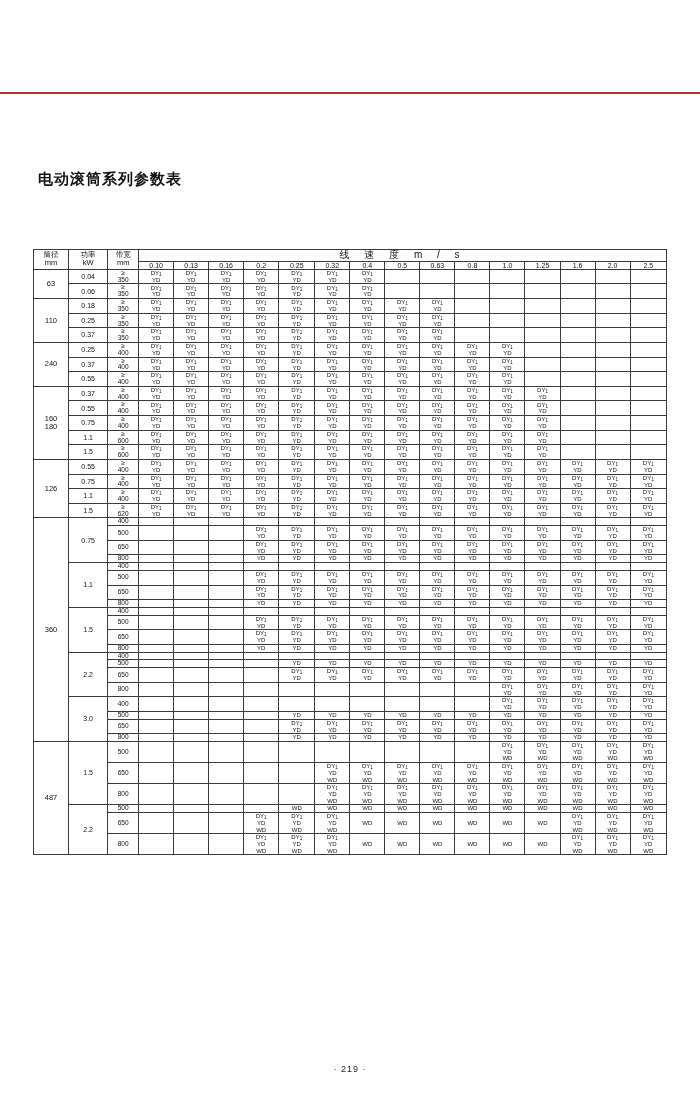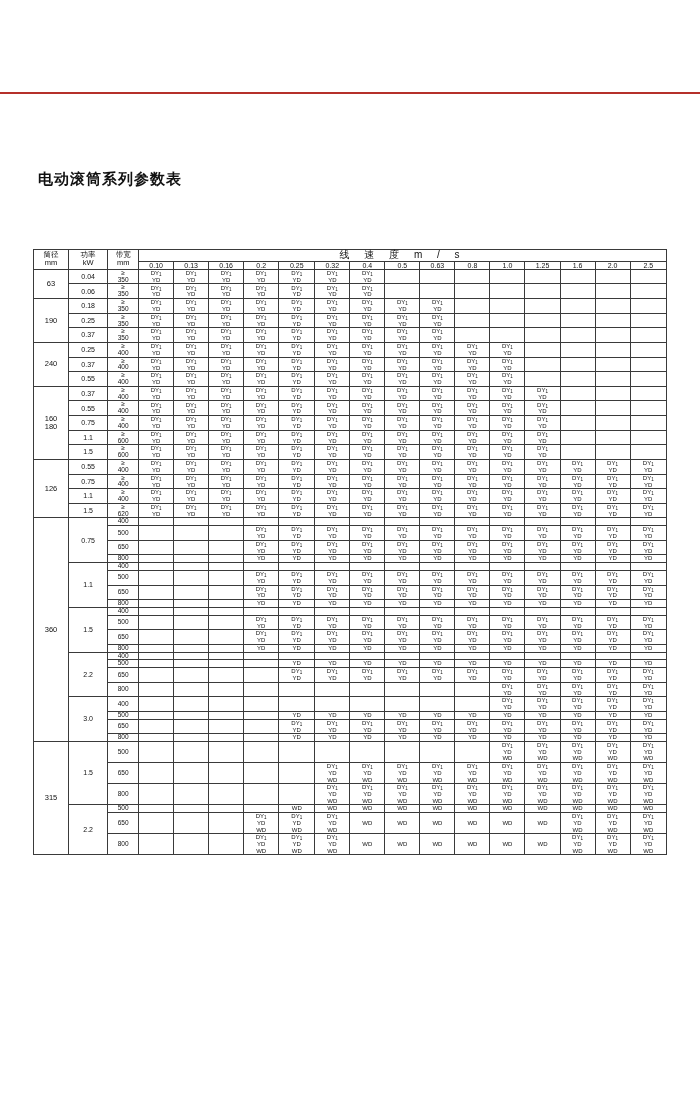--- a/index.html
+++ b/index.html
@@ -206,21 +206,21 @@
             <td class="cell-dy"></td>
             <td class="cell-dy"></td>
             <td class="cell-dy"></td>
             <td class="cell-dy"></td>
             <td class="cell-dy"></td>
             <td class="cell-dy"></td>
             <td class="cell-dy"></td>
             <td class="cell-dy"></td>
           </tr>
           <tr>
-            <td class="grp" rowspan="3">190</td>
+            <td class="grp" rowspan="3">110</td>
             <td class="pow">0.18</td>
             <td class="bw">≥<br>350</td>
             <td class="cell-dy">DY<sub>1</sub><br>YD</td>
             <td class="cell-dy">DY<sub>1</sub><br>YD</td>
             <td class="cell-dy">DY<sub>1</sub><br>YD</td>
             <td class="cell-dy">DY<sub>1</sub><br>YD</td>
             <td class="cell-dy">DY<sub>1</sub><br>YD</td>
             <td class="cell-dy">DY<sub>1</sub><br>YD</td>
             <td class="cell-dy">DY<sub>1</sub><br>YD</td>
             <td class="cell-dy">DY<sub>1</sub><br>YD</td>
@@ -861,21 +861,21 @@
             <td class="cell-dy">YD</td>
             <td class="cell-dy">YD</td>
             <td class="cell-dy">YD</td>
             <td class="cell-dy">YD</td>
             <td class="cell-dy">YD</td>
             <td class="cell-dy">YD</td>
             <td class="cell-dy">YD</td>
             <td class="cell-dy">YD</td>
           </tr>
           <tr>
-            <td class="grp" rowspan="6">315</td>
+            <td class="grp" rowspan="6">487</td>
             <td class="pow" rowspan="3">1.5</td>
             <td class="bw">500</td>
             <td class="cell-dy"></td>
             <td class="cell-dy"></td>
             <td class="cell-dy"></td>
             <td class="cell-dy"></td>
             <td class="cell-dy"></td>
             <td class="cell-dy"></td>
             <td class="cell-dy"></td>
             <td class="cell-dy"></td>
@@ -975,14 +975,15 @@
             <td class="cell-dy">WD</td>
             <td class="cell-dy">WD</td>
             <td class="cell-dy">DY<sub>1</sub><br>YD<br>WD</td>
             <td class="cell-dy">DY<sub>1</sub><br>YD<br>WD</td>
             <td class="cell-dy">DY<sub>1</sub><br>YD<br>WD</td>
           </tr>
         </tbody>
     </table>
   </div>
 
+  <div class="footer">· 219 ·</div>
 
 </div>
 
 </body></html>

